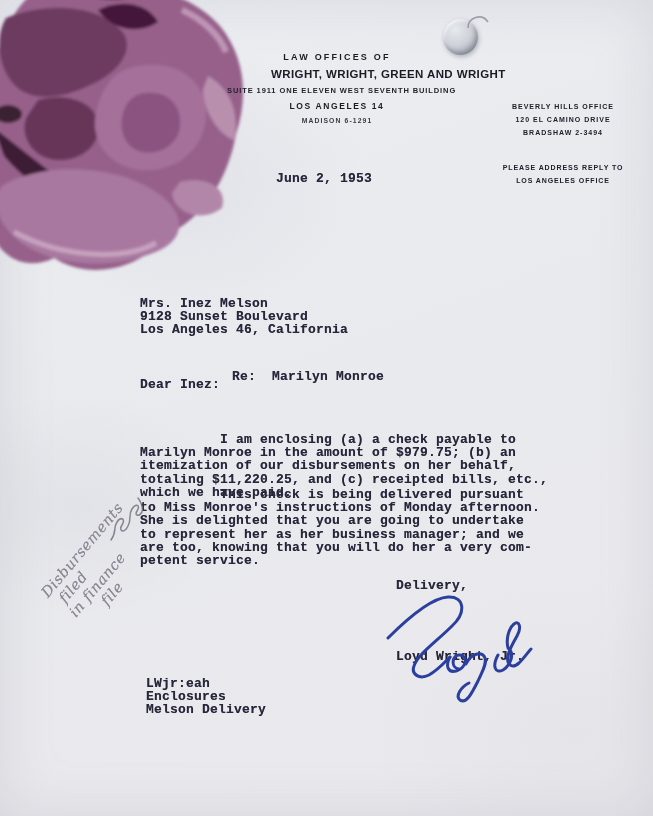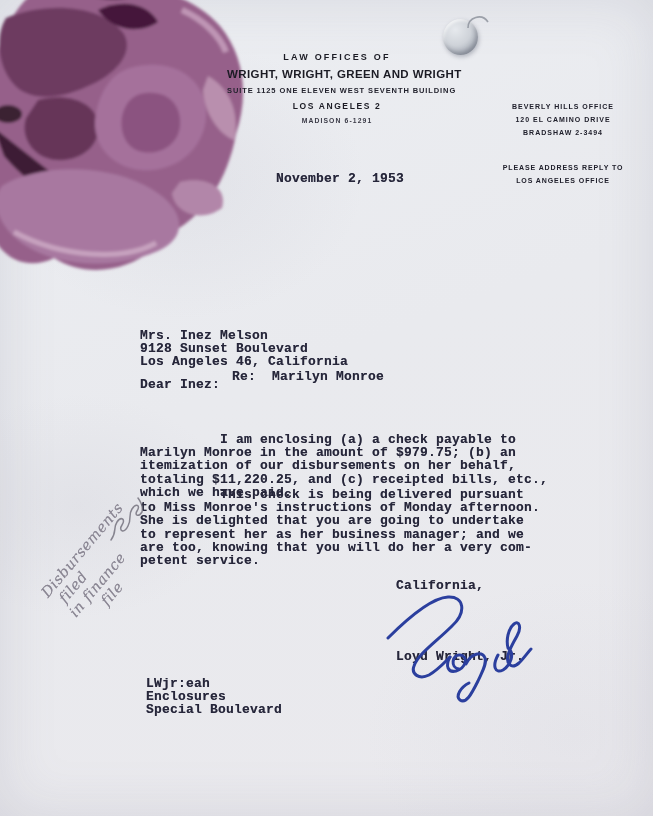--- a/index.html
+++ b/index.html
@@ -22,21 +22,21 @@
     line-height:13.2px;
     letter-spacing:.2px;
     color:#26263a;
     white-space:pre;
     text-shadow:0 0 .4px rgba(38,38,58,.55);
   }
   
   .lh{color:#1b1b24;white-space:nowrap;text-align:center;}
   #lh-center{left:227px;top:52px;width:220px;}
   #lh-office-label{font-size:9px;letter-spacing:2.2px;font-weight:700;}
-  #lh-firm{font-size:11.5px;letter-spacing:.4px;font-weight:700;margin-top:6px;}
+  #lh-firm{font-size:11.5px;letter-spacing:.4px;font-weight:700;margin-top:6px;margin-left:44px;}
   #lh-suite{font-size:7.5px;letter-spacing:.9px;font-weight:700;margin-top:6px;color:#23232e;}
   #lh-city{font-size:8.5px;letter-spacing:1.6px;font-weight:700;margin-top:6px;}
   #lh-phone{font-size:6.8px;letter-spacing:1.1px;font-weight:700;margin-top:6px;color:#3a3a46;}
   #branch{left:503px;top:103px;width:120px;}
   .branch-line{font-size:7px;letter-spacing:1px;font-weight:700;margin-bottom:6px;color:#20202c;}
   #reply{left:500px;top:164px;width:126px;}
   .reply-line{font-size:7px;letter-spacing:.9px;font-weight:700;margin-bottom:5.5px;color:#20202c;}
   
   #margin-note{
     left:38px;top:590px;width:180px;
@@ -85,58 +85,58 @@
   </svg>
 
   <div class="abs" id="hole-punch"></div>
   <svg class="abs" style="left:466px;top:12px;" width="26" height="20" viewBox="0 0 26 20">
     <path d="M2,16 C2,5 16,1 22,10" stroke="#8a8f99" stroke-width="1.6" fill="none" opacity=".8"></path>
   </svg>
 
   <div class="abs lh" id="lh-center">
     <div id="lh-office-label">LAW OFFICES OF</div>
     <div id="lh-firm">WRIGHT, WRIGHT, GREEN AND WRIGHT</div>
-    <div id="lh-suite">SUITE 1125 ONE ELEVEN WEST SEVENTH BUILDING</div>
-    <div id="lh-city">LOS ANGELES 2</div>
+    <div id="lh-suite">SUITE 1911 ONE ELEVEN WEST SEVENTH BUILDING</div>
+    <div id="lh-city">LOS ANGELES 14</div>
     <div id="lh-phone">MADISON 6-1291</div>
   </div>
 
   <div class="abs lh" id="branch">
     <div class="branch-line">BEVERLY HILLS OFFICE</div>
     <div class="branch-line">120 EL CAMINO DRIVE</div>
     <div class="branch-line">BRADSHAW 2-3494</div>
   </div>
 
   <div class="abs lh" id="reply">
     <div class="reply-line">PLEASE ADDRESS REPLY TO</div>
     <div class="reply-line">LOS ANGELES OFFICE</div>
   </div>
 
-  <div class="abs typed" style="left:276px;top:172px;">November 2, 1953</div>
-  <div class="abs typed" style="left:140px;top:297px;margin-top:32px;">Mrs. Inez Melson
+  <div class="abs typed" style="left:276px;top:172px;">June 2, 1953</div>
+  <div class="abs typed" style="left:140px;top:297px;">Mrs. Inez Melson
 9128 Sunset Boulevard
 Los Angeles 46, California</div>
   <div class="abs typed" style="left:232px;top:370px;">Re:  Marilyn Monroe</div>
   <div class="abs typed" style="left:140px;top:378px;font-family:Liberation Mono, monospace;">Dear Inez:</div>
   <div class="abs typed" style="left:140px;top:405px;margin-top:28px;">          I am enclosing (a) a check payable to
 Marilyn Monroe in the amount of $979.75; (b) an
 itemization of our disbursements on her behalf,
 totaling $11,220.25, and (c) receipted bills, etc.,
 which we have paid.</div>
   <div class="abs typed" style="left:140px;top:488px;">          This check is being delivered pursuant
 to Miss Monroe's instructions of Monday afternoon.
 She is delighted that you are going to undertake
 to represent her as her business manager; and we
 are too, knowing that you will do her a very com-
 petent service.</div>
-  <div class="abs typed" style="left:396px;top:579px;">California,</div>
+  <div class="abs typed" style="left:396px;top:579px;">Delivery,</div>
   <div class="abs typed" style="left:396px;top:650px;">Loyd Wright, Jr.</div>
   <div class="abs typed" style="left:146px;top:677px;">LWjr:eah
 Enclosures
-Special Boulevard</div>
+Melson Delivery</div>
 
   <svg class="abs" style="left:386px;top:592px;" width="160" height="114" viewBox="0 0 160 114" aria-label="Loyd">
     <g stroke="#2b3f9e" stroke-width="3" fill="none" stroke-linecap="round" stroke-linejoin="round">
       <path d="M2,46 C18,30 44,6 62,5 C78,4 81,20 66,34 C50,50 32,62 28,74 C25,82 33,88 43,83 C52,78 59,70 64,65"></path>
       <path d="M64,65 C59,74 62,81 70,79 C80,76 83,64 74,63 C66,62 64,76 73,77"></path>
       <path d="M80,72 C85,61 96,59 99,66 C101,72 96,80 92,89 C85,103 80,112 74,108 C69,104 75,95 83,91"></path>
       <path d="M112,63 C106,74 109,82 117,78 C125,73 129,61 122,56 C120,48 122,37 128,32 C133,28 136,35 131,44 C127,51 123,59 122,63 C120,71 125,78 133,71 C138,66 142,60 145,57"></path>
     </g>
   </svg>
 

